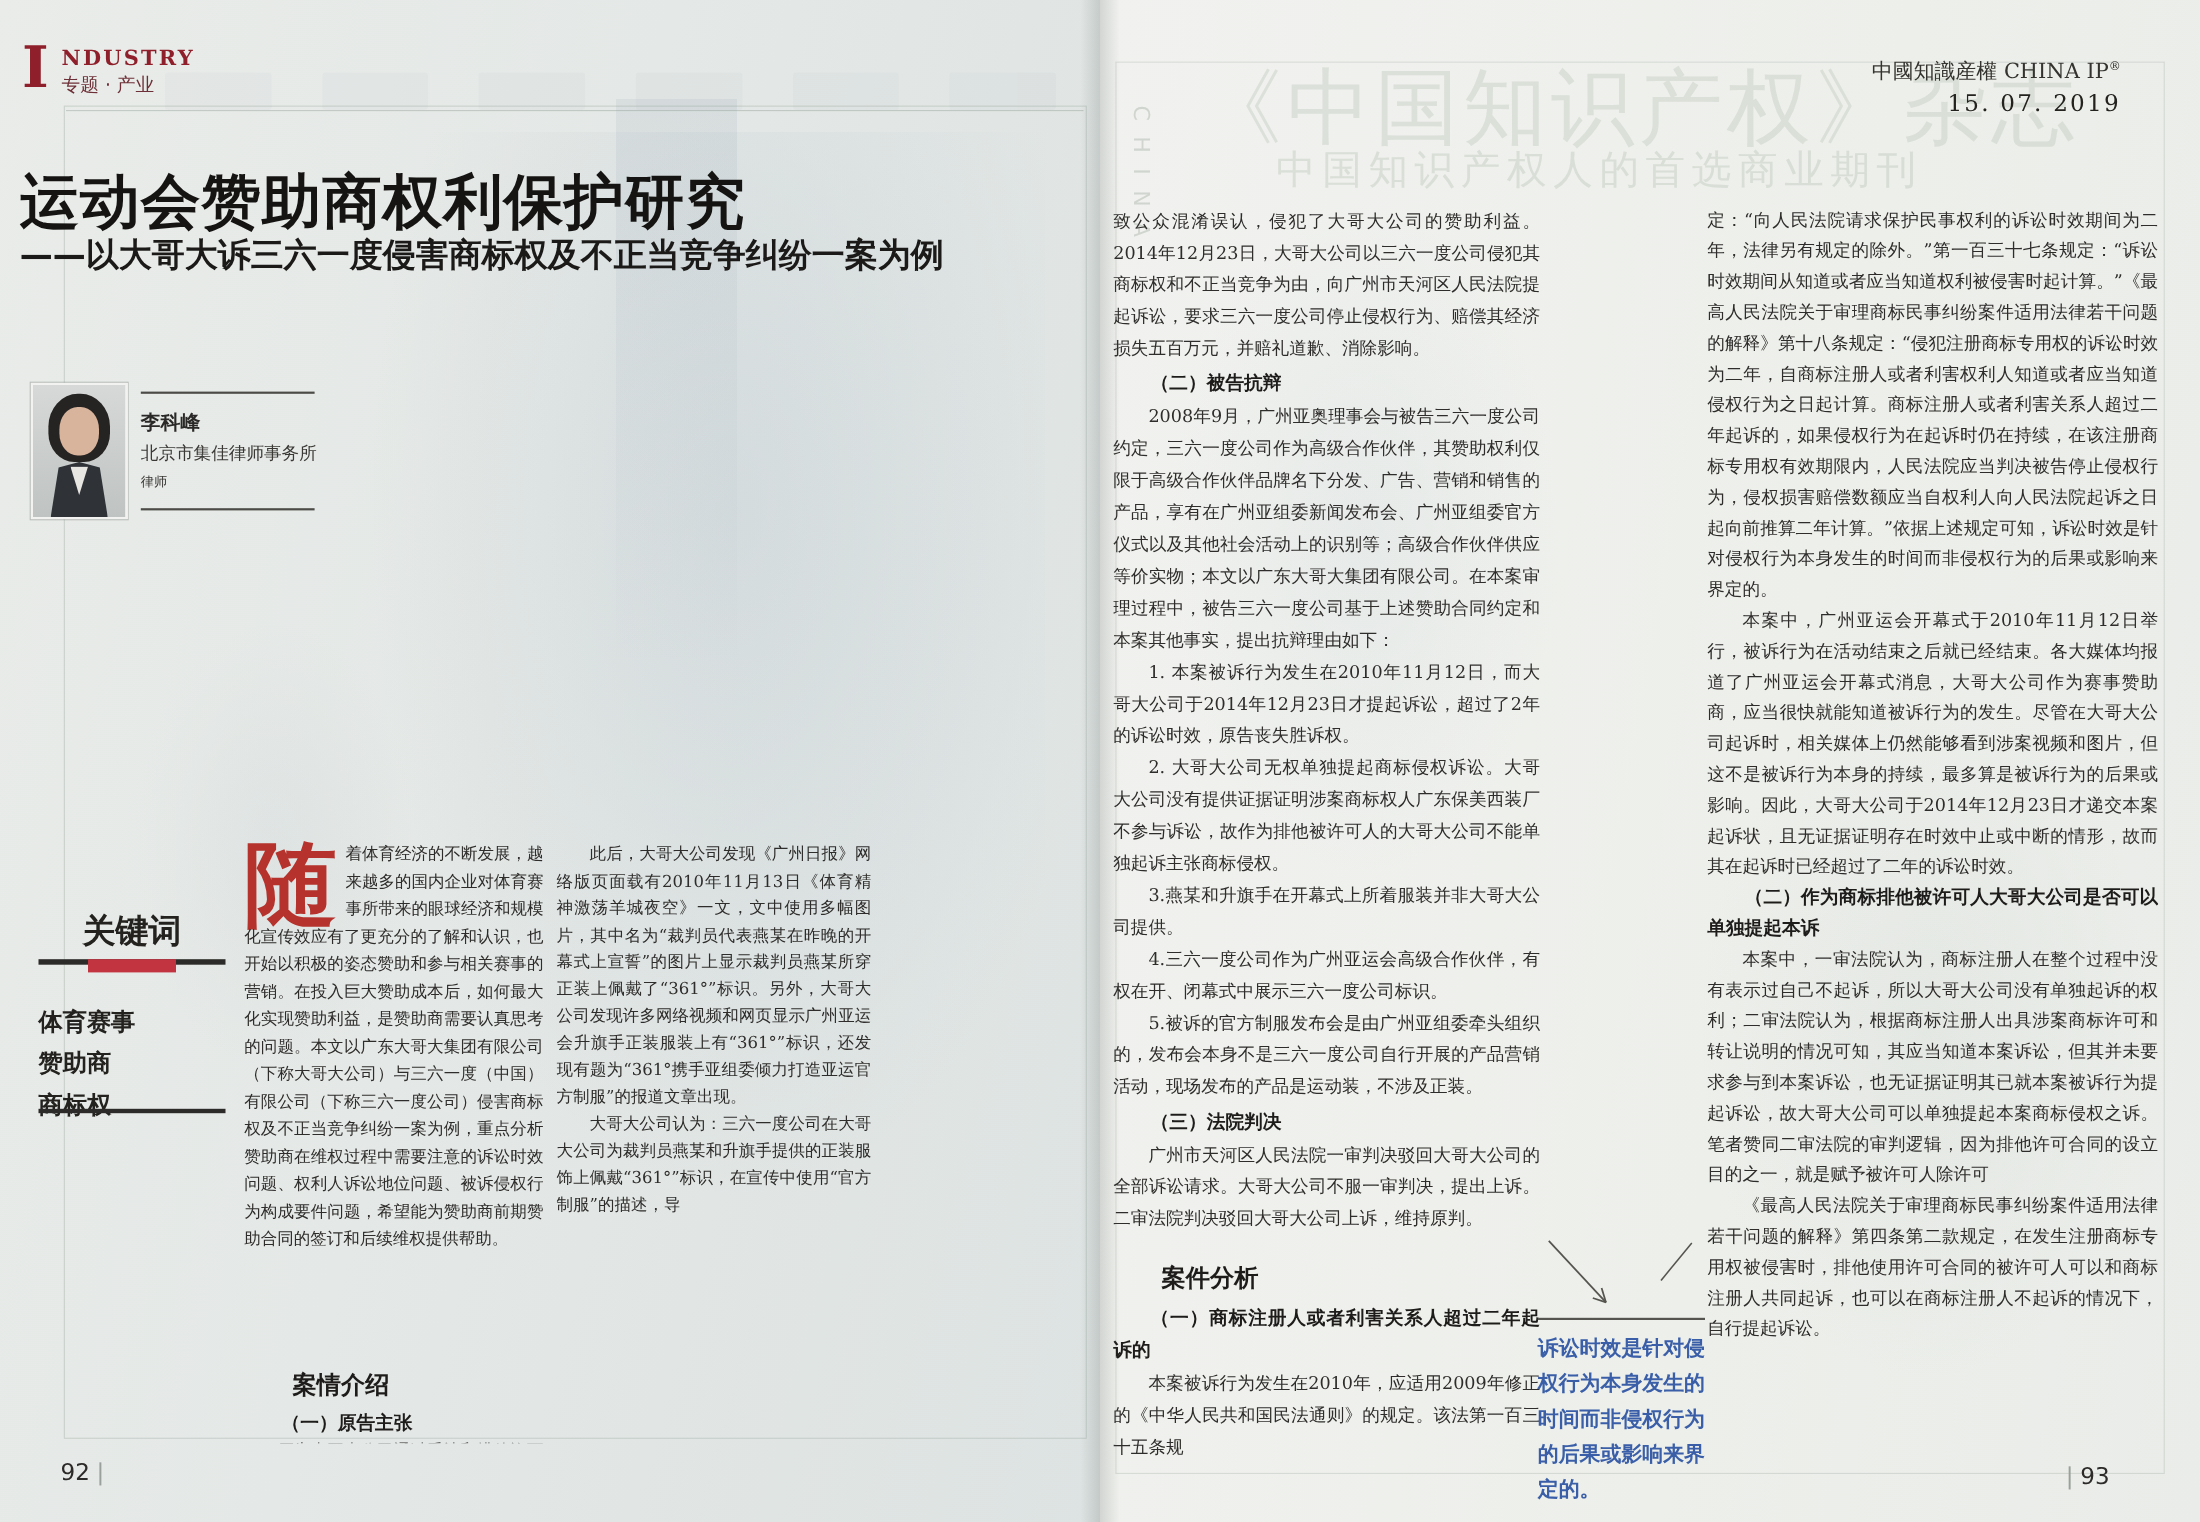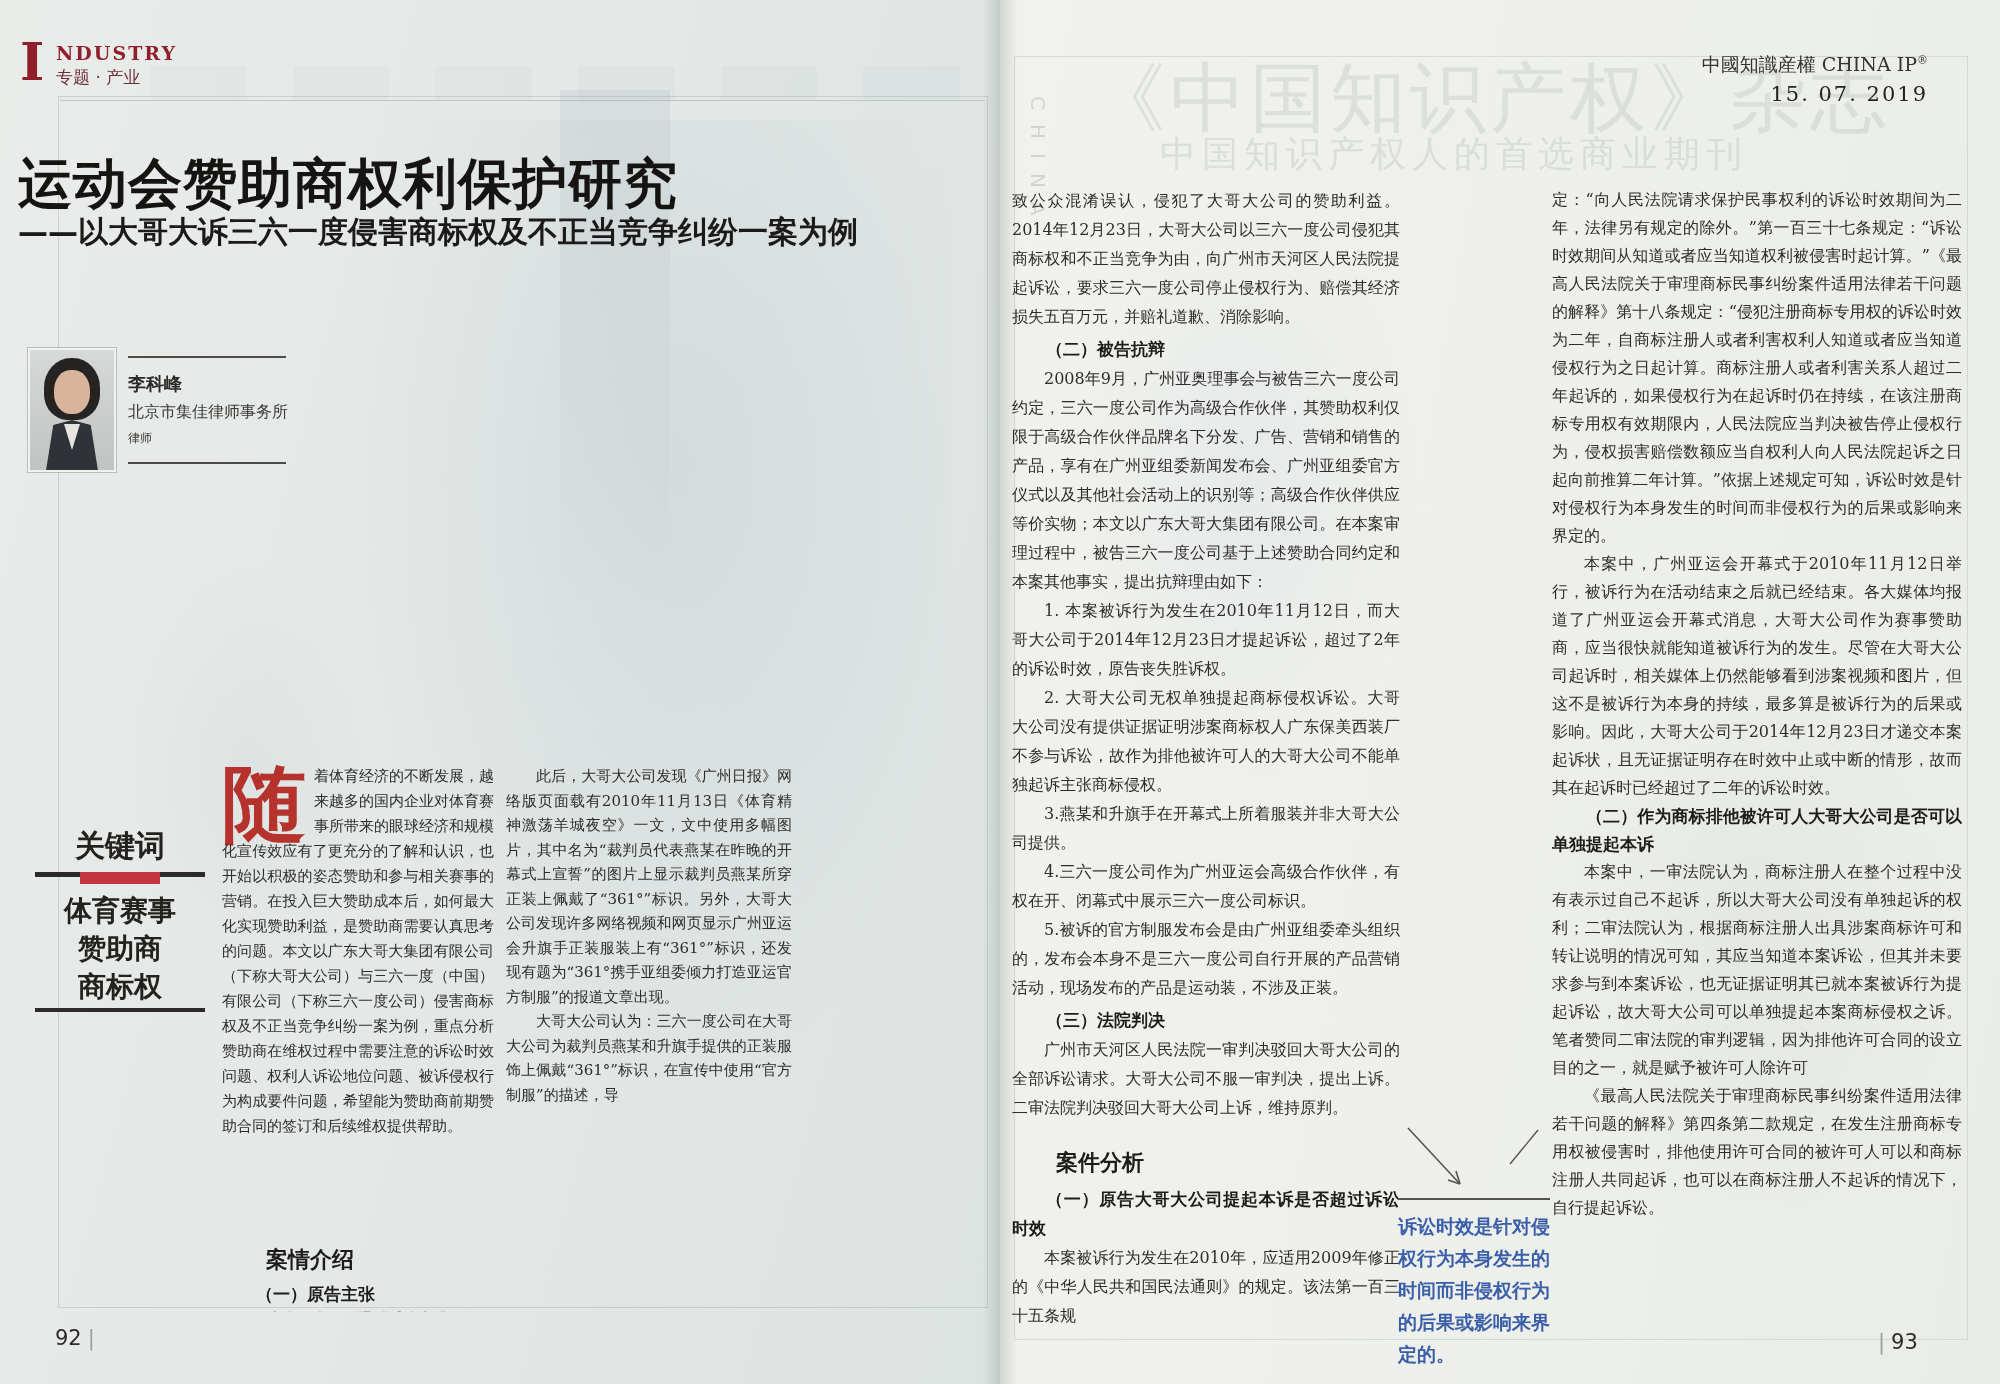--- a/index.html
+++ b/index.html
@@ -35,21 +35,21 @@
   .ph-shirt{position:absolute;left:34px;top:74px;width:16px;height:26px;background:#e8e6e2;
            clip-path:polygon(0 0,100% 0,50% 100%);}
   .authline{position:absolute;height:2px;background:#4c4b48;}
   .auth-name{position:absolute;left:128px;top:372px;font-size:18px;font-weight:bold;color:#2a2927;font-family:"DejaVu Sans",sans-serif;}
   .auth-org{position:absolute;left:128px;top:402px;font-size:16px;color:#3a3936;font-family:"DejaVu Sans",sans-serif;}
   .auth-role{position:absolute;left:128px;top:430px;font-size:12px;color:#3a3936;font-family:"DejaVu Sans",sans-serif;}
   
   .kw-head{position:absolute;left:35px;top:826px;width:170px;text-align:center;font-size:30px;font-weight:bold;color:#23221f;}
   .kw-topline{position:absolute;left:35px;top:872px;width:170px;height:5px;background:#2c2b29;}
   .kw-redseg{position:absolute;left:80px;top:872px;width:80px;height:12px;background:#c23440;}
-  .kw-item{position:absolute;left:35px;width:170px;text-align:center;font-size:28px;font-weight:bold;color:#23221f;}
+  .kw-item{position:absolute;left:35px;width:170px;font-size:22px;font-weight:bold;color:#23221f;margin-top:22px;}
   .kw-botline{position:absolute;left:35px;top:1008px;width:170px;height:4px;background:#2c2b29;}
   
   .col{position:absolute;text-align:justify;overflow:hidden;}
   .col p{margin:0;text-indent:2em;}
   .col p.noindent{text-indent:0;}
   .c-left{font-size:15px;line-height:25px;}
   .c-right{font-size:16px;}
   .dropcap{float:left;font-size:84px;line-height:.82;color:#b5332c;margin:6px 8px 0 0;font-weight:bold;}
   .h-sec{font-family:"DejaVu Sans",sans-serif;font-weight:bold;font-size:22px;color:#1d1c1a;text-indent:0;}
   .h-sub{font-family:"DejaVu Sans",sans-serif;font-weight:bold;font-size:17px;color:#1d1c1a;}
@@ -155,21 +155,21 @@
     <p class="h-sub" style="margin-top:4px;">（二）被告抗辩</p>
     <p>2008年9月，广州亚奥理事会与被告三六一度公司约定，三六一度公司作为高级合作伙伴，其赞助权利仅限于高级合作伙伴品牌名下分发、广告、营销和销售的产品，享有在广州亚组委新闻发布会、广州亚组委官方仪式以及其他社会活动上的识别等；高级合作伙伴供应等价实物；本文以广东大哥大集团有限公司。在本案审理过程中，被告三六一度公司基于上述赞助合同约定和本案其他事实，提出抗辩理由如下：</p>
     <p>1. 本案被诉行为发生在2010年11月12日，而大哥大公司于2014年12月23日才提起诉讼，超过了2年的诉讼时效，原告丧失胜诉权。</p>
     <p>2. 大哥大公司无权单独提起商标侵权诉讼。大哥大公司没有提供证据证明涉案商标权人广东保美西装厂不参与诉讼，故作为排他被许可人的大哥大公司不能单独起诉主张商标侵权。</p>
     <p>3.燕某和升旗手在开幕式上所着服装并非大哥大公司提供。</p>
     <p>4.三六一度公司作为广州亚运会高级合作伙伴，有权在开、闭幕式中展示三六一度公司标识。</p>
     <p>5.被诉的官方制服发布会是由广州亚组委牵头组织的，发布会本身不是三六一度公司自行开展的产品营销活动，现场发布的产品是运动装，不涉及正装。</p>
     <p class="h-sub" style="margin-top:4px;">（三）法院判决</p>
     <p>广州市天河区人民法院一审判决驳回大哥大公司的全部诉讼请求。大哥大公司不服一审判决，提出上诉。二审法院判决驳回大哥大公司上诉，维持原判。</p>
     <p class="h-sec" style="margin:26px 0 8px 0;">案件分析</p>
-    <p class="h-sub">（一）原告大哥大公司提起本诉是否超过诉讼时效</p>
+    <p class="h-sub">（一）商标注册人或者利害关系人超过二年起诉的</p>
     <p>本案被诉行为发生在2010年，应适用2009年修正的《中华人民共和国民法通则》的规定。该法第一百三十五条规</p>
   </div>
 
   <div class="col c-right" style="left:1552px;top:186px;width:410px;height:1122px;line-height:28px;">
     <p class="noindent">定：“向人民法院请求保护民事权利的诉讼时效期间为二年，法律另有规定的除外。”第一百三十七条规定：“诉讼时效期间从知道或者应当知道权利被侵害时起计算。”《最高人民法院关于审理商标民事纠纷案件适用法律若干问题的解释》第十八条规定：“侵犯注册商标专用权的诉讼时效为二年，自商标注册人或者利害权利人知道或者应当知道侵权行为之日起计算。商标注册人或者利害关系人超过二年起诉的，如果侵权行为在起诉时仍在持续，在该注册商标专用权有效期限内，人民法院应当判决被告停止侵权行为，侵权损害赔偿数额应当自权利人向人民法院起诉之日起向前推算二年计算。”依据上述规定可知，诉讼时效是针对侵权行为本身发生的时间而非侵权行为的后果或影响来界定的。</p>
     <p>本案中，广州亚运会开幕式于2010年11月12日举行，被诉行为在活动结束之后就已经结束。各大媒体均报道了广州亚运会开幕式消息，大哥大公司作为赛事赞助商，应当很快就能知道被诉行为的发生。尽管在大哥大公司起诉时，相关媒体上仍然能够看到涉案视频和图片，但这不是被诉行为本身的持续，最多算是被诉行为的后果或影响。因此，大哥大公司于2014年12月23日才递交本案起诉状，且无证据证明存在时效中止或中断的情形，故而其在起诉时已经超过了二年的诉讼时效。</p>
     <p class="h-sub">（二）作为商标排他被许可人大哥大公司是否可以单独提起本诉</p>
     <p>本案中，一审法院认为，商标注册人在整个过程中没有表示过自己不起诉，所以大哥大公司没有单独起诉的权利；二审法院认为，根据商标注册人出具涉案商标许可和转让说明的情况可知，其应当知道本案诉讼，但其并未要求参与到本案诉讼，也无证据证明其已就本案被诉行为提起诉讼，故大哥大公司可以单独提起本案商标侵权之诉。笔者赞同二审法院的审判逻辑，因为排他许可合同的设立目的之一，就是赋予被许可人除许可</p>
     <p>《最高人民法院关于审理商标民事纠纷案件适用法律若干问题的解释》第四条第二款规定，在发生注册商标专用权被侵害时，排他使用许可合同的被许可人可以和商标注册人共同起诉，也可以在商标注册人不起诉的情况下，自行提起诉讼。</p>
   </div>

